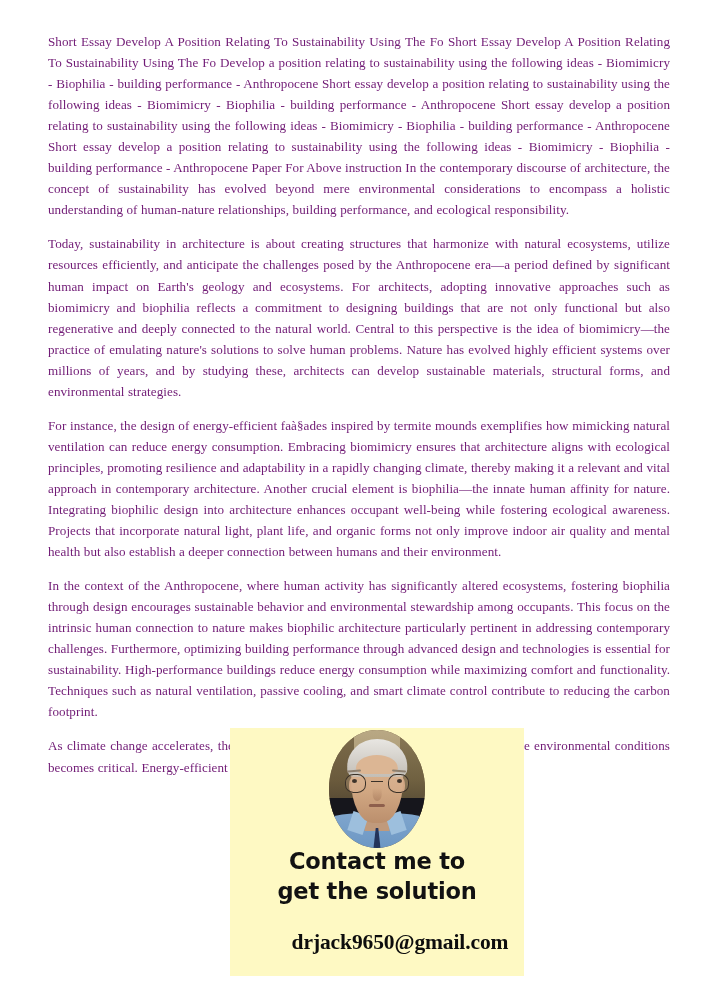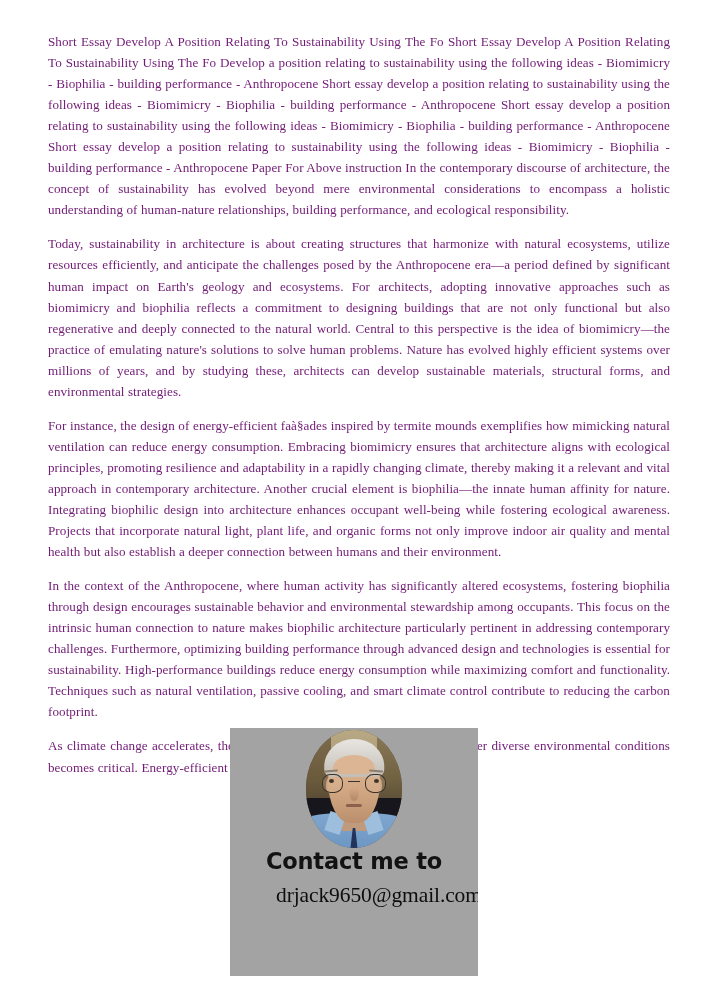--- a/index.html
+++ b/index.html
@@ -45,23 +45,23 @@
   .para.justify {
     text-align: justify;
     text-align-last: left;
   }
 
   
   #promo-overlay {
     position: absolute;
     left: 230px;
     top: 728px;
-    width: 248px;
+    width: 294px;
     height: 248px;
-    background: #a3a3a3;
+    background: #fef9c3;
     z-index: 50;
     overflow: hidden;
   }
 
   #promo-avatar {
     position: absolute;
     left: 50%;
     top: 2px;
     transform: translateX(-50%);
     width: 96px;
@@ -184,26 +184,26 @@
   .promo-line {
     font-family: "DejaVu Sans", "Liberation Sans", sans-serif;
     font-weight: bold;
     font-size: 22.5px;
     line-height: 30px;
     color: #121212;
     letter-spacing: -0.2px;
   }
   #promo-email {
     font-family: "Liberation Serif", "DejaVu Serif", serif;
-    font-weight: normal;
+    font-weight: bold;
     font-size: 21.5px;
     line-height: 30px;
     color: #0d0d0d;
     text-align: center;
-    margin-top: 4px;
+    margin-top: 21px;
     letter-spacing: -0.1px;
     padding-left: 46px;
   }
 </style>
 </head>
 <body>
 
 <div id="doc-page">
 
   <div id="doc-body">
@@ -237,18 +237,19 @@
       <div class="ph-glass-r"></div>
       <div class="ph-bridge"></div>
       <div class="ph-eye-l"></div>
       <div class="ph-eye-r"></div>
       <div class="ph-nose"></div>
       <div class="ph-mouth"></div>
     </div>
 
     <div id="promo-lines">
       <div class="promo-line">Contact me to</div>
+      <div class="promo-line">get the solution</div>
       <div id="promo-email">drjack9650@gmail.com</div>
     </div>
 
   </div>
 
 </div>
 
 </body></html>

